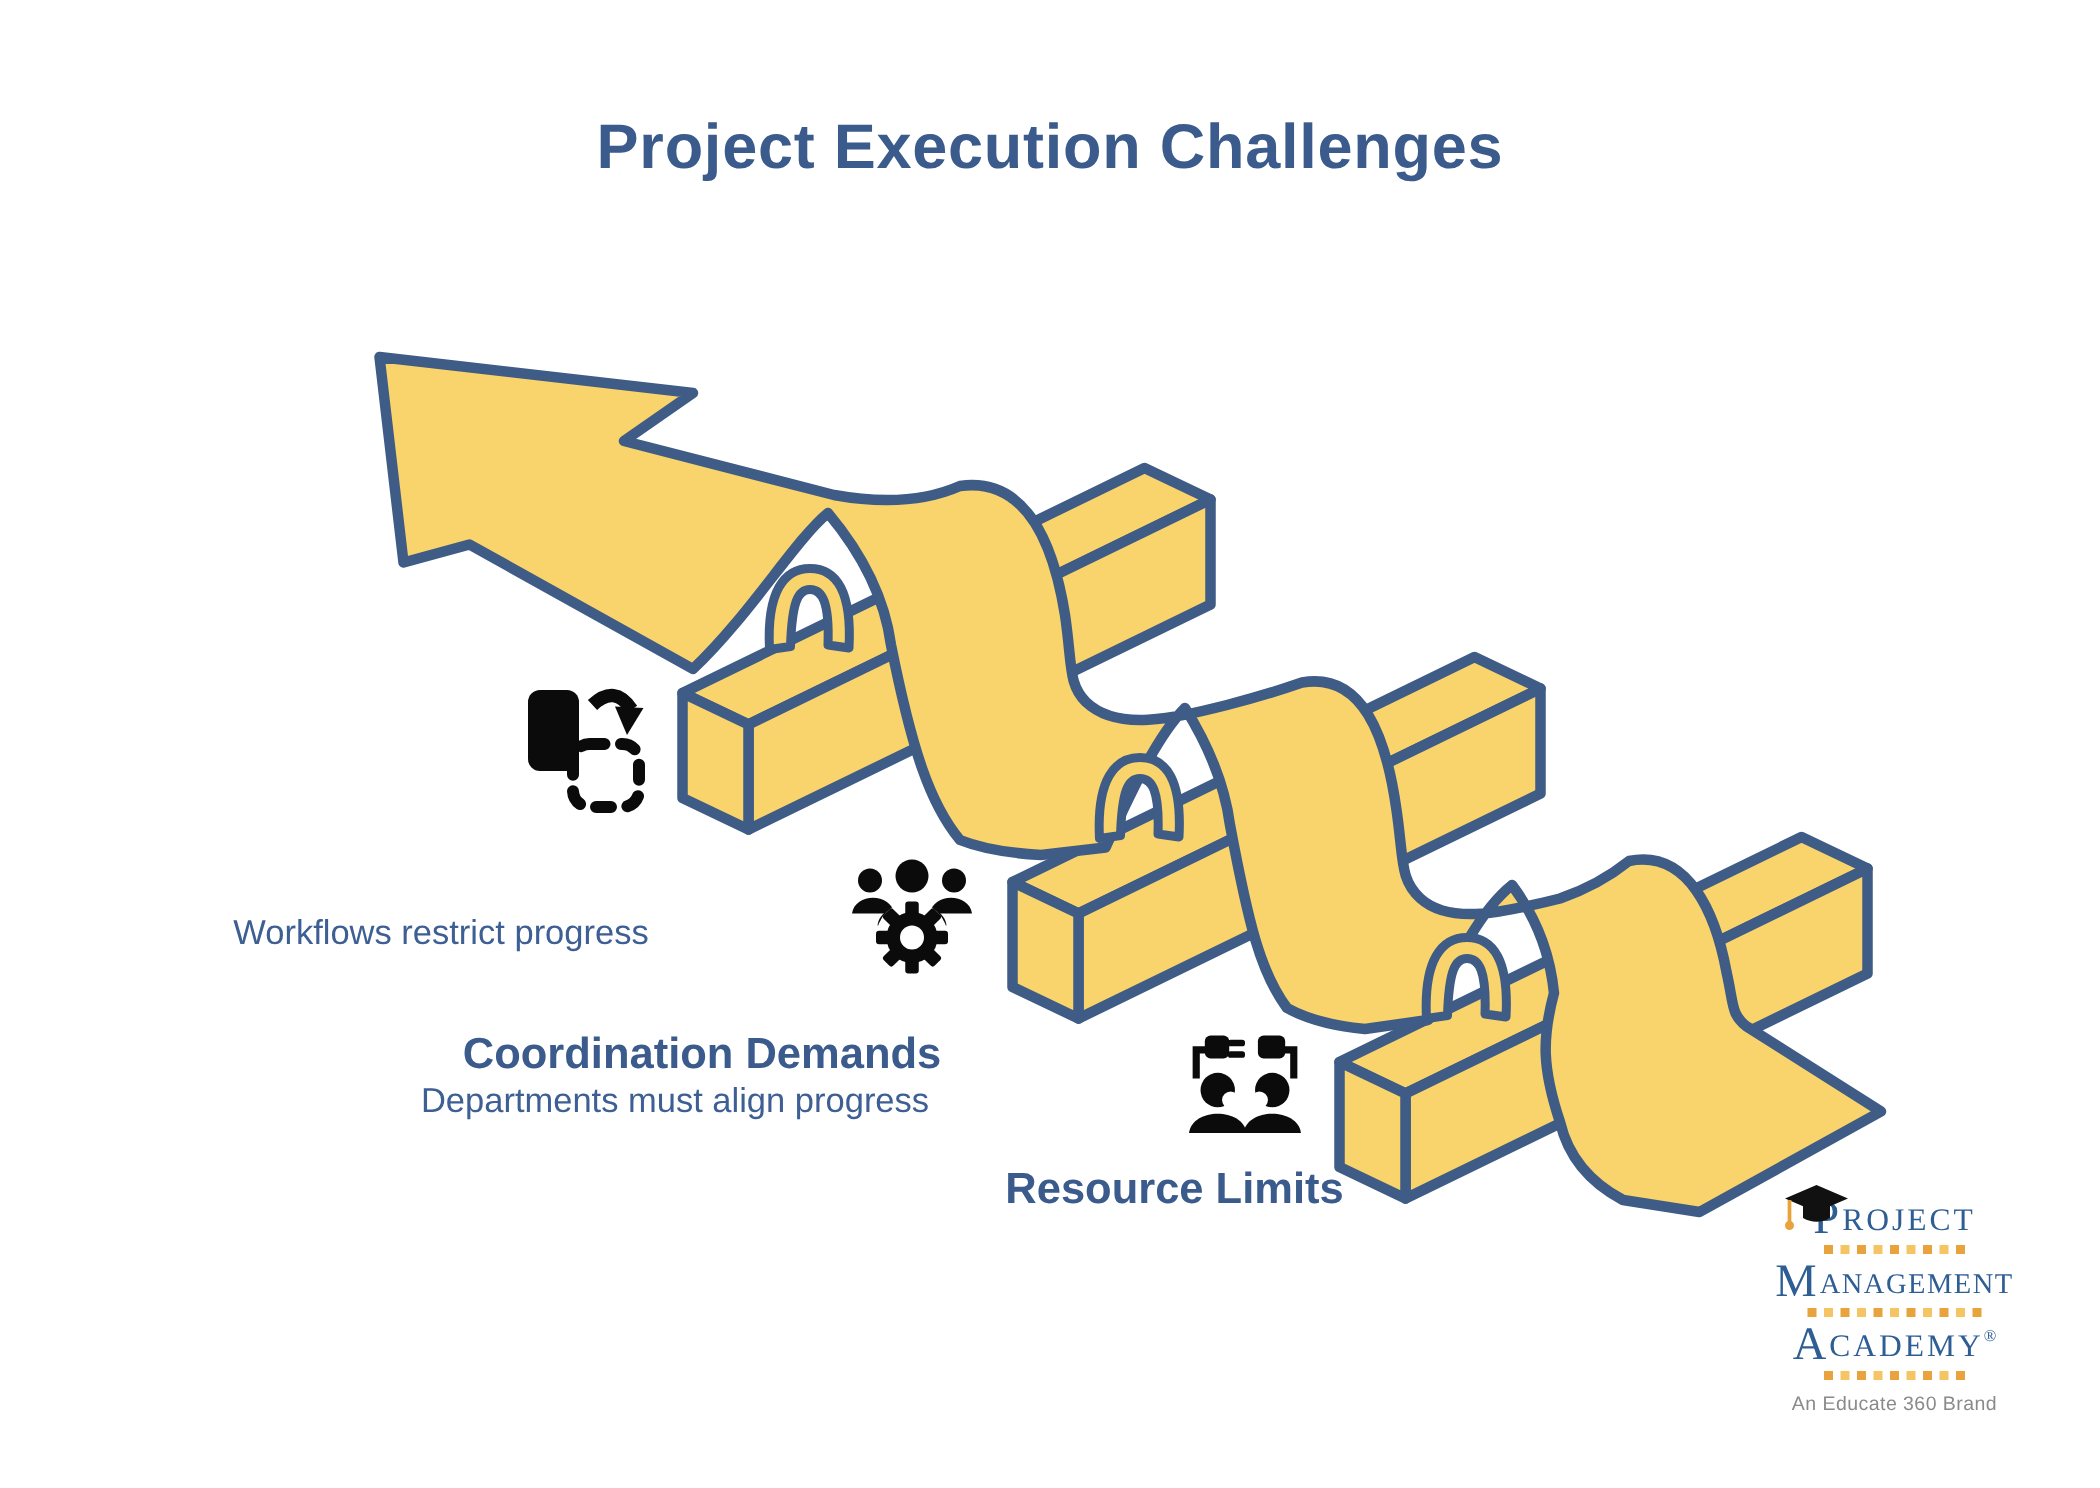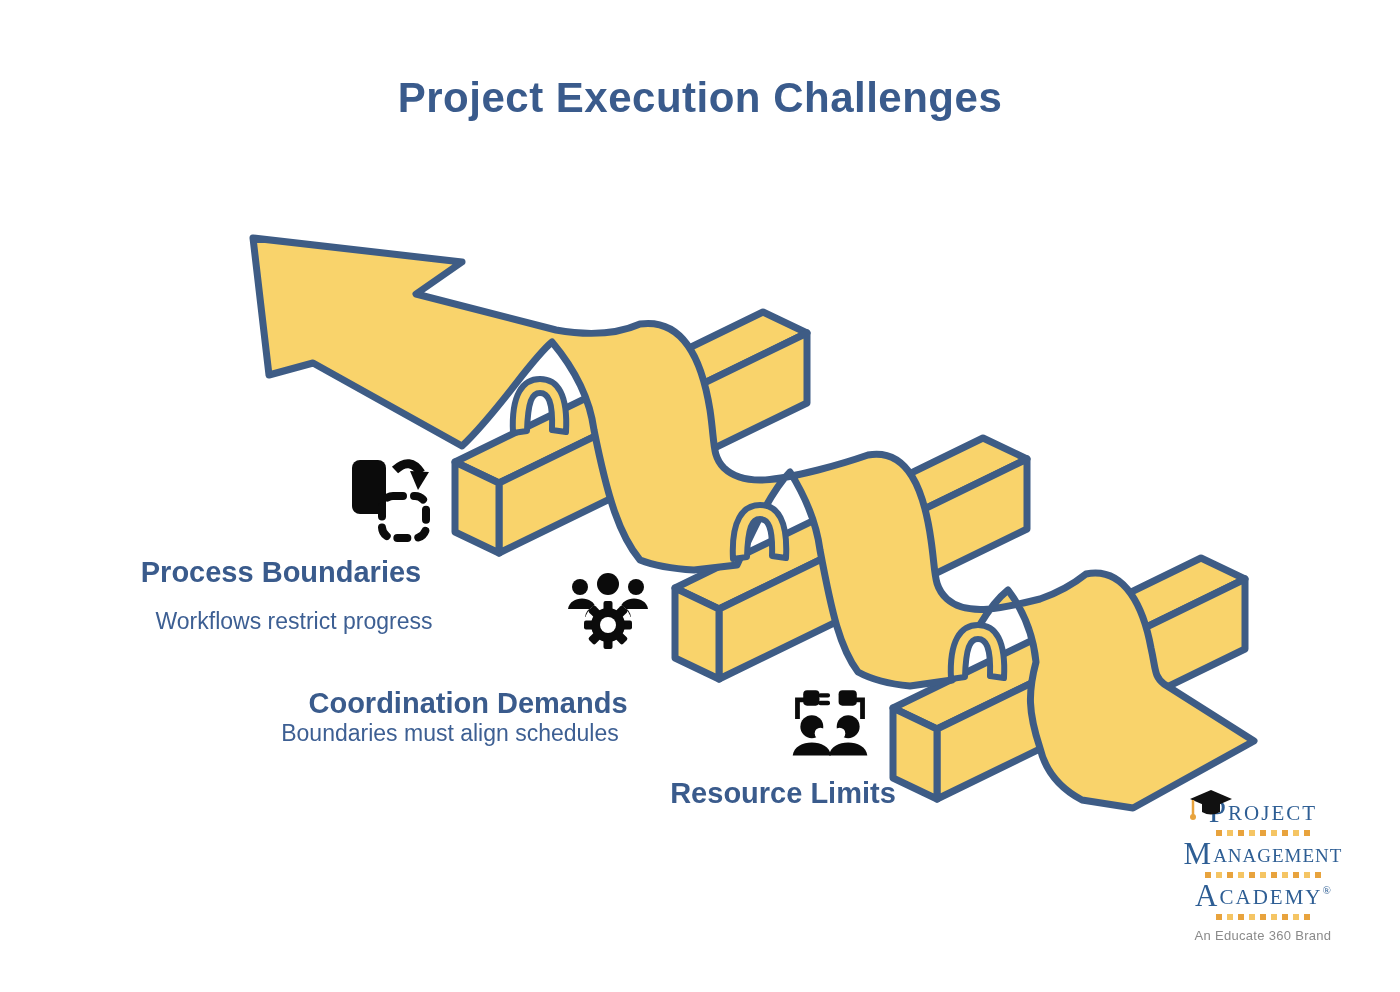--- a/index.html
+++ b/index.html
@@ -107,21 +107,20 @@
   </svg>
 
   <div class="ch-icon" style="left:350px;top:452px;">
     <svg width="80" height="90" viewBox="0 0 80 90" fill="var(--icon_black)">
       <rect x="2" y="8" width="34" height="54" rx="8"></rect>
       <path d="M45,18 Q60,4 71,21" fill="none" stroke="var(--icon_black)" stroke-width="9"></path>
       <path d="M60,19 L79,20 L68,38 Z"></path>
       <rect x="32" y="44" width="44" height="42" rx="11" fill="none" stroke="var(--icon_black)" stroke-width="8" stroke-dasharray="10 11" stroke-linecap="round"></rect>
     </svg>
   </div>
-  <div class="ch-title" style="left:281px;top:556px;">Process Boundaries</div>
   <div class="ch-sub" style="left:294px;top:608px;">Workflows restrict progress</div>
 
   <div class="ch-icon" style="left:568px;top:572px;">
     <svg width="80" height="82" viewBox="0 0 80 82" fill="var(--icon_black)">
       <circle cx="12" cy="15" r="8"></circle>
       <circle cx="68" cy="15" r="8"></circle>
       <path d="M0,37 C2,23 26,23 28,37 Z"></path>
       <path d="M52,37 C54,23 78,23 80,37 Z"></path>
       <circle cx="40" cy="12" r="11"></circle>
       <path d="M17,45 C19,26 61,26 63,45 Z"></path>
@@ -136,21 +135,21 @@
           <rect x="-4.5" y="-24" width="9" height="11" rx="2" transform="rotate(225)"></rect>
           <rect x="-4.5" y="-24" width="9" height="11" rx="2" transform="rotate(270)"></rect>
           <rect x="-4.5" y="-24" width="9" height="11" rx="2" transform="rotate(315)"></rect>
         </g>
         <circle r="17"></circle>
         <circle r="8" fill="#ffffff"></circle>
       </g>
     </svg>
   </div>
   <div class="ch-title" style="left:468px;top:687px;">Coordination Demands</div>
-  <div class="ch-sub" style="left:450px;top:720px;">Boundaries must align schedules</div>
+  <div class="ch-sub" style="left:450px;top:720px;">Departments must align progress</div>
 
   <div class="ch-icon" style="left:786px;top:682px;">
     <svg width="88" height="76" viewBox="0 0 92 78" fill="var(--icon_black)">
       <path d="M20,18 L12,18 L12,38" fill="none" stroke="var(--icon_black)" stroke-width="5"></path>
       <rect x="18" y="8" width="17" height="16" rx="4"></rect>
       <rect x="34" y="11" width="12" height="4.5" rx="2"></rect>
       <rect x="34" y="19" width="12" height="4.5" rx="2"></rect>
       <path d="M72,18 L80,18 L80,38" fill="none" stroke="var(--icon_black)" stroke-width="5"></path>
       <rect x="55" y="8" width="19" height="16" rx="4"></rect>
       <circle cx="27" cy="46" r="12"></circle>

